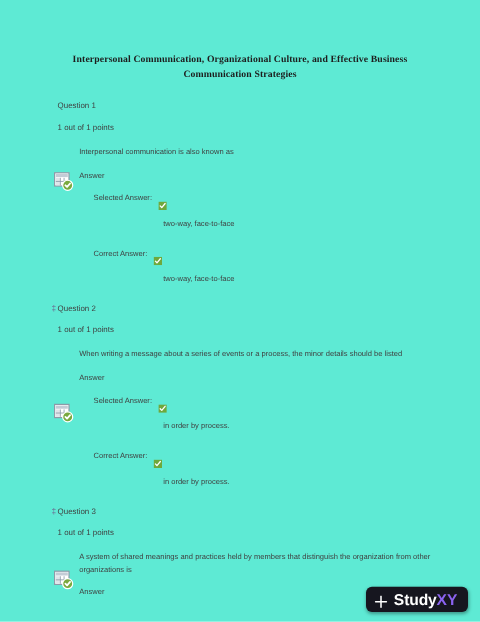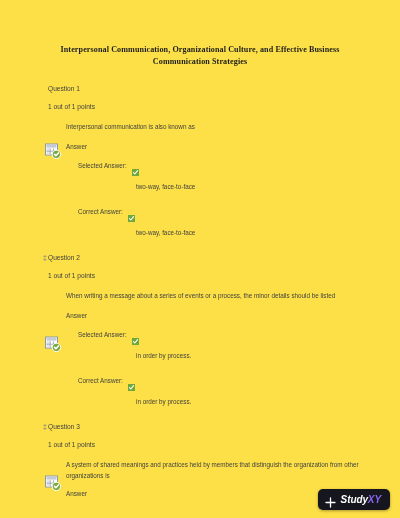--- a/index.html
+++ b/index.html
@@ -14,21 +14,21 @@
     font-family: "Liberation Sans", sans-serif;
     color: #3b3b3b;
     position: relative;
     overflow: hidden;
   }
 
   .page {
     position: relative;
     width: 400px;
     height: 518px;
-    background: #fde047;
+    background: #5eead4;
     padding: 0;
   }
 
   
   .doc-title {
     font-family: "Liberation Serif", serif;
     font-weight: bold;
     font-size: 8.1px;
     line-height: 12px;
     text-align: center;
@@ -138,26 +138,25 @@
 
   .brand-plus {
     width: 11px;
     height: 11px;
     flex: 0 0 auto;
   }
 
   .brand-text {
     font-family: "Liberation Sans", sans-serif;
     font-weight: bold;
-    font-size: 10px;
+    font-size: 13px;
     color: #ffffff;
     letter-spacing: -0.1px;
     line-height: 11px;
     white-space: nowrap;
-    font-style: italic;
   }
 
   .brand-text .accent { color: #8b63f0; }
 
   .spacer-16 { height: 16px; }
   .spacer-12 { height: 12px; }
   .spacer-10 { height: 10px; }
   .spacer-9  { height: 9px; }
   .spacer-8  { height: 8px; }
 </style>

